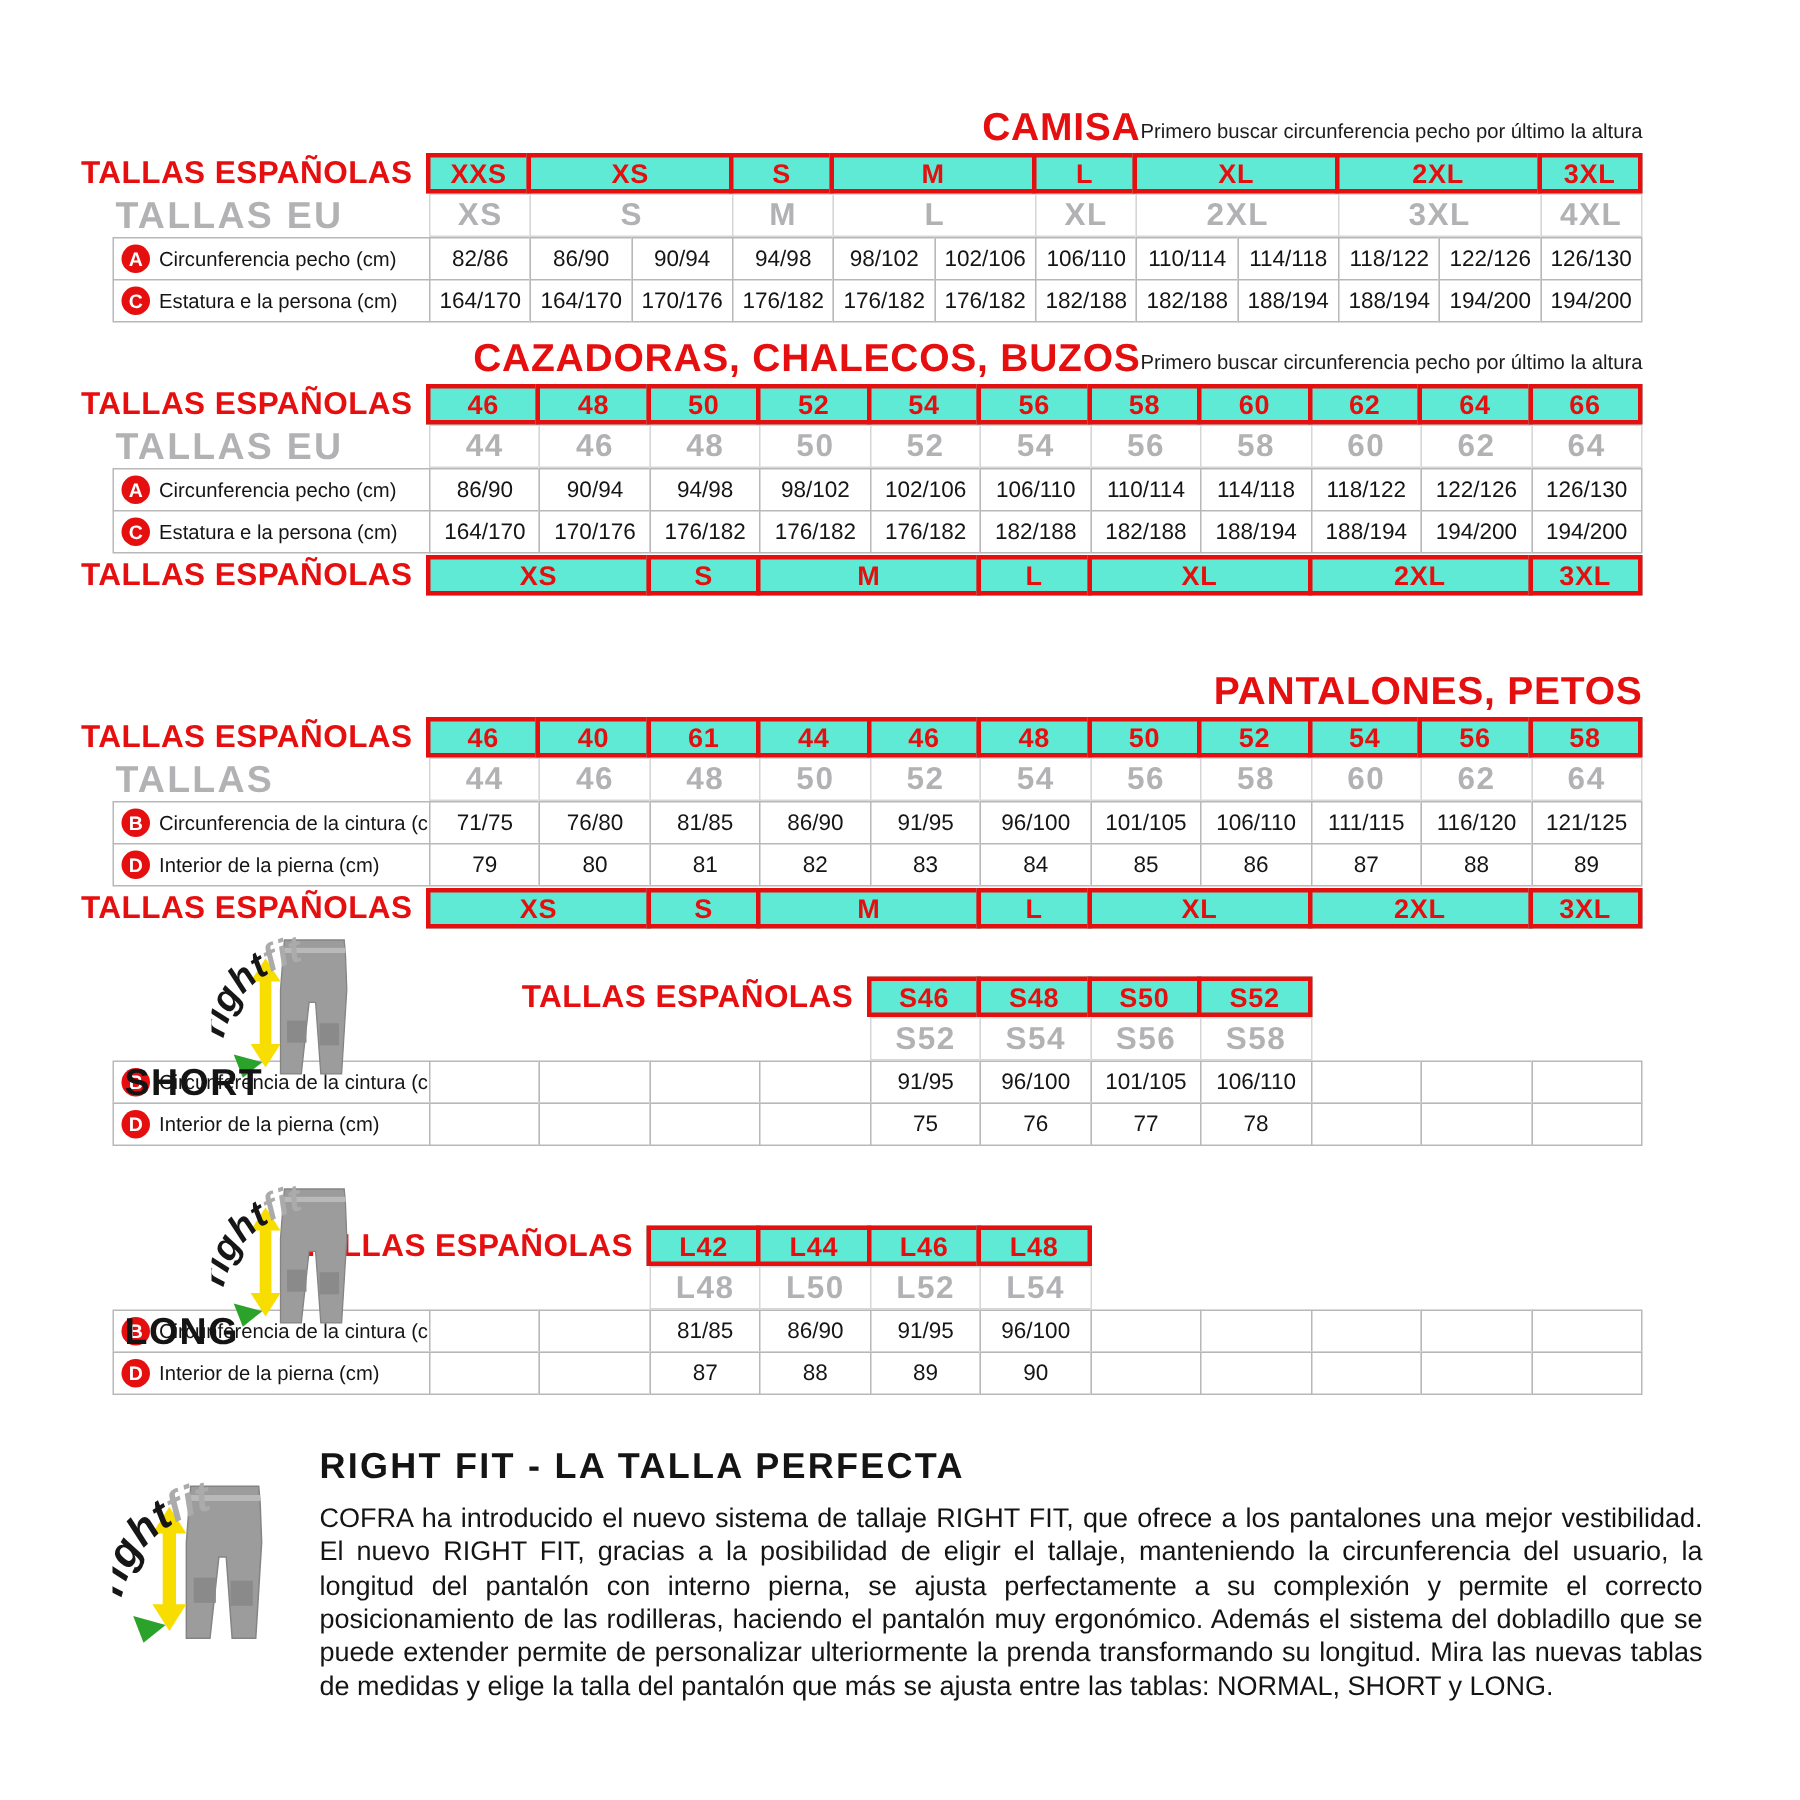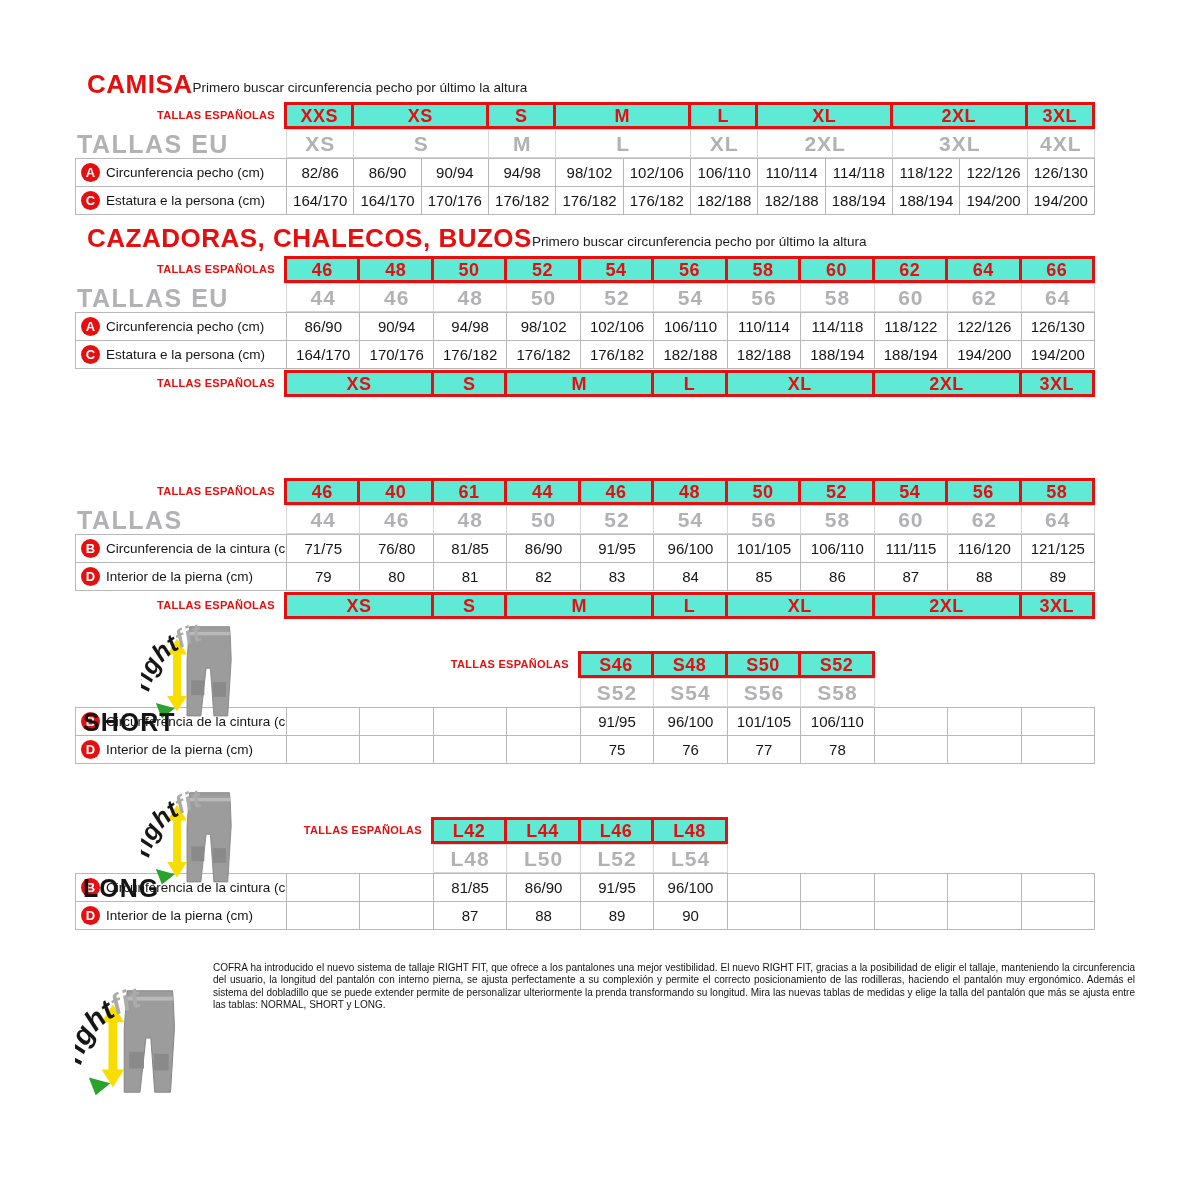--- a/index.html
+++ b/index.html
@@ -2,53 +2,53 @@
 <html style="--red: #e60f10; --gray: #b2b2b5;"><head>
 <meta charset="utf-8">
 <style>
   :root{ --red:#e60f10; --gray:#b2b2b5; --line:#b8b8b8; --labelw:212px; }
   *{box-sizing:border-box}
   html,body{margin:0;padding:0}
   body{width:1200px;height:1200px;background:#ffffff;color:#151515;
        font-family:"Liberation Sans",sans-serif;overflow:hidden}
   .page{position:relative;width:1200px;height:1200px;padding:68px 0 0 75px}
   .block{width:1020px}
-  .head-line{display:flex;justify-content:flex-start;align-items:flex-end;height:32px;margin-bottom:1px}
+  .head-line{display:flex;justify-content:flex-end;align-items:flex-end;height:32px;margin-bottom:1px}
   .sec-title{color:var(--red);font-size:26px;font-weight:bold;letter-spacing:.5px;line-height:1;margin:0 0 3px 12px}
   .note{font-size:13.5px;color:#1c1c1c;padding-bottom:5px}
   .grid{display:grid;width:100%;line-height:1}
   .cell{display:flex;align-items:center;justify-content:center;height:29px}
   .s-red{border:3px solid var(--red);color:var(--red);font-weight:bold;font-size:18px;
          height:27px;align-self:center;margin-left:-3px;background:#5eead4;z-index:2;letter-spacing:.5px}
   .s-gray{border:1px solid #d6d6d6;color:var(--gray);font-weight:bold;font-size:21px;
           margin:-1px 0 0 -1px;letter-spacing:1px;background:#fff}
   .d-cell{border:1px solid var(--line);font-size:15px;margin:-1px 0 0 -1px;background:#fff}
   .lbl-data{border:1px solid var(--line);margin-top:-1px;justify-content:flex-start;
             padding-left:5px;font-size:13.5px;background:#fff}
   .lbl-data .lbl-txt{white-space:nowrap}
-  .lbl-red{color:var(--red);font-weight:bold;font-size:11px;justify-content:flex-end;
+  .lbl-red{color:var(--red);font-weight:bold;font-size:21px;justify-content:flex-end;
            padding-right:12px;letter-spacing:.3px;white-space:nowrap}
   .lbl-gray{color:var(--gray);font-weight:bold;font-size:25px;justify-content:flex-start;
             letter-spacing:1.5px;padding-left:2px;white-space:nowrap}
   .blank{border:none}
   .badge{width:19px;height:19px;border-radius:50%;background:var(--red);color:#fff;
          font-size:13px;font-weight:bold;display:flex;align-items:center;justify-content:center;
          margin-right:6px;flex:0 0 19px}
   .mt-caz{margin-top:7px}
   .mt-pan{margin-top:46px}
   .fit-block{position:relative;margin-top:30px}
   .fit-block.long{margin-top:52px}
   .fit-title{position:absolute;left:8px;top:58px;font-size:25px;font-weight:bold;
              letter-spacing:1px;color:#141414}
   .mini-logo{position:absolute;left:66px;top:-32px;width:118px;height:104px}
   .rf-block{display:flex;margin-top:32px;width:1062px}
   .big-logo{width:128px;height:148px;flex:0 0 128px;margin-top:4px}
   .rf-text{margin-left:10px;width:922px}
   .rf-title{font-size:24px;font-weight:bold;letter-spacing:1.5px;color:#141414;margin:2px 0 9px}
-  .rf-body{font-size:10px;line-height:1.24;text-align:justify;margin:0;color:#141414}
+  .rf-body{font-size:18px;line-height:1.24;text-align:justify;margin:0;color:#141414}
   .logo-text{font-family:"Liberation Sans",sans-serif;font-weight:bold;font-style:italic}
 </style>
 </head>
 <body>
 
 <div class="page">
 
   <section class="block">
     <div class="head-line">
       <h2 class="sec-title">CAMISA</h2>
@@ -174,20 +174,21 @@
         <div class="cell s-red" style="grid-column: span 2;">M</div>
         <div class="cell s-red">L</div>
         <div class="cell s-red" style="grid-column: span 2;">XL</div>
         <div class="cell s-red" style="grid-column: span 2;">2XL</div>
         <div class="cell s-red">3XL</div>
       </div>
   </section>
 
   <section class="block mt-pan">
     <div class="head-line">
+      <h2 class="sec-title">PANTALONES, PETOS</h2>
     </div>
     <div class="grid" style="grid-template-columns: var(--labelw) repeat(11, 1fr);">
         <div class="cell lbl-red">TALLAS ESPAÑOLAS</div>
         <div class="cell s-red">46</div>
         <div class="cell s-red">40</div>
         <div class="cell s-red">61</div>
         <div class="cell s-red">44</div>
         <div class="cell s-red">46</div>
         <div class="cell s-red">48</div>
         <div class="cell s-red">50</div>
@@ -393,17 +394,18 @@
       </g>
       <polygon fill="#2ba32b" points="14,98 36,104 21,116"></polygon>
       <path id="arcR" d="M 6 86 Q 22 14 122 24" fill="none"></path>
       <text class="logo-text" font-size="29">
         <textPath href="#arcR" startOffset="0">
           <tspan fill="#161616">right</tspan><tspan fill="#ababab">fit</tspan>
         </textPath>
       </text>
     </svg>
     <div class="rf-text">
+      <h2 class="rf-title">RIGHT FIT - LA TALLA PERFECTA</h2>
       <p class="rf-body">COFRA ha introducido el nuevo sistema de tallaje RIGHT FIT, que ofrece a los pantalones una mejor vestibilidad. El nuevo RIGHT FIT, gracias a la posibilidad de eligir el tallaje, manteniendo la circunferencia del usuario, la longitud del pantalón con interno pierna, se ajusta perfectamente a su complexión y permite el correcto posicionamiento de las rodilleras, haciendo el pantalón muy ergonómico. Además el sistema del dobladillo que se puede extender permite de personalizar ulteriormente la prenda transformando su longitud. Mira las nuevas tablas de medidas y elige la talla del pantalón que más se ajusta entre las tablas: NORMAL, SHORT y LONG.</p>
     </div>
   </section>
 
 </div>
 
 </body></html>

